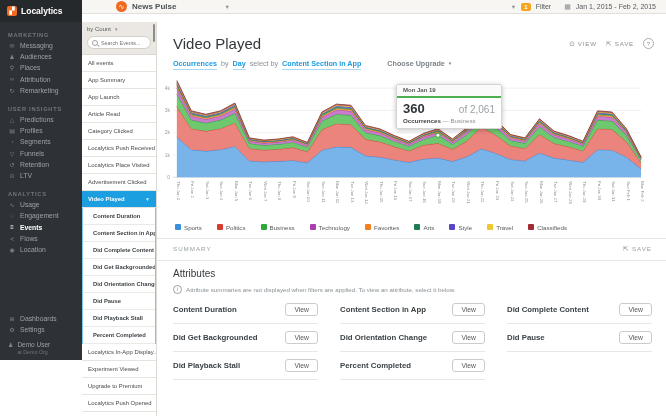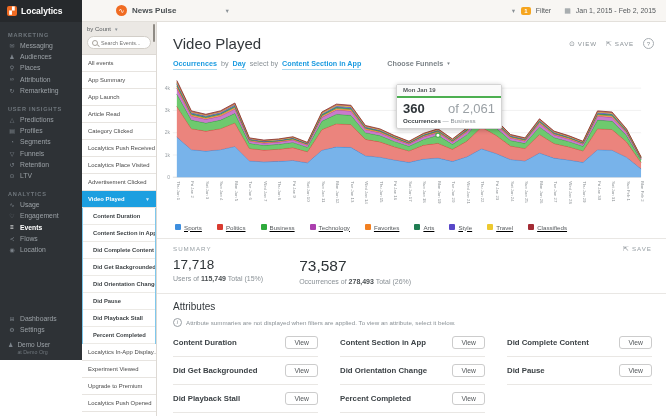--- a/index.html
+++ b/index.html
@@ -18,21 +18,21 @@
   .nav-item{display:flex;gap:4px;align-items:center;padding:2.1px 8px;font-size:6.8px;color:#9ba1a6;cursor:pointer;}
   .nav-item .nicon{width:8px;font-size:6px;text-align:center;color:#7c838a;}
   .nav-item.active{color:#ffffff;font-weight:bold;}
   .nav-item.active .nicon{color:#fff;}
   .nav-footer{position:absolute;bottom:5px;left:0;right:0;}
   .nav-user{display:flex;gap:4px;align-items:flex-start;padding:6px 8px 0;}
   .nav-user .uname{font-size:6.5px;color:#9ba1a6;line-height:1.2;}
   .nav-user .uorg{font-size:5.3px;color:#6f767c;}
 
   
-  .topbar{position:absolute;left:82px;top:0;right:0;height:22px;background:#f8f6f3;
+  .topbar{position:absolute;left:82px;top:0;right:0;height:14px;background:#f8f6f3;
           border-bottom:1px solid #e3e0db;display:flex;align-items:center;padding:0 10px;box-sizing:border-box;z-index:4;}
   .app-select{display:flex;align-items:center;gap:5px;margin-left:24px;cursor:pointer;}
   .app-icon{width:11px;height:11px;border-radius:50%;background:#f06b22;color:#fff;font-size:7px;
             display:flex;align-items:center;justify-content:center;}
   .app-name{font-size:8px;color:#4a4f52;font-weight:bold;}
   .select-caret{font-size:5.5px;color:#8a9196;margin-left:48px;}
   .topbar-right{margin-left:auto;display:flex;align-items:center;gap:5px;font-size:7px;color:#55595c;}
   .funnel-icon{font-size:5.5px;color:#8a9196;}
   .filter-badge{background:#f6a51f;color:#fff;font-size:6px;font-weight:bold;padding:1px 3px;border-radius:2px;}
   .cal-icon{font-size:7px;color:#8a9196;margin-left:8px;}
@@ -67,27 +67,27 @@
   .help-circle{width:9px;height:9px;border:1px solid #a7adb2;border-radius:50%;font-size:6px;color:#8a9196;
                display:flex;align-items:center;justify-content:center;letter-spacing:0;cursor:pointer;}
   .main-header{padding:13px 14px 0 16px;}
   .page-title{font-size:15px;color:#33383c;font-weight:500;margin:0 0 7px;}
   .subtitle{font-size:7.2px;color:#8a9196;display:flex;gap:4px;align-items:baseline;}
   .blue-link{color:#1b9be0;font-weight:bold;border-bottom:1px solid #a8d9f2;padding-bottom:.5px;cursor:pointer;}
   .shortcut{margin-left:22px;color:#7d8489;font-weight:bold;display:flex;gap:3px;align-items:center;cursor:pointer;}
   .shortcut .sc-caret{font-size:4.5px;}
 
   
-  .chart-section{position:relative;padding:4px 10px 0 2px;text-decoration:underline;}
+  .chart-section{position:relative;padding:4px 10px 0 2px;}
   .tooltip{position:absolute;left:239px;top:14px;width:104px;background:#fff;border:1px solid #d4d4d4;
            border-radius:2px;box-shadow:0 1px 5px rgba(0,0,0,.25);z-index:6;}
   .tt-head{background:#fafafa;border-bottom:2px solid #4caf50;padding:2.5px 6px;font-size:6px;font-weight:bold;color:#55595c;}
   .tt-body{padding:3px 6px 1px;display:flex;align-items:baseline;justify-content:space-between;}
   .tt-value{font-size:13px;font-weight:bold;color:#2e3438;}
-  .tt-of{font-size:13px;color:#9aa0a5;}
+  .tt-of{font-size:10px;color:#9aa0a5;}
   .tt-foot{padding:0 6px 4px;font-size:6.2px;color:#8a9196;}
   .tt-foot b{color:#3c4246;}
 
   .legend{display:flex;gap:0;margin:2px 0 0 16px;align-items:center;}
   .legend-item{display:flex;gap:3px;align-items:center;margin-right:15px;cursor:pointer;}
   .legend-swatch{width:6px;height:6px;border-radius:1px;flex:none;}
   .legend-label{font-size:6.2px;color:#55595c;}
 
   .divider{border-top:1px solid #e9e7e4;margin-top:7px;}
 
@@ -294,21 +294,21 @@
 
     <div class="main-header">
       <h1 class="page-title">Video Played</h1>
       <div class="subtitle">
         <span class="blue-link">Occurrences</span>
         <span>by</span>
         <span class="blue-link">Day</span>
         <span>select by</span>
         <span class="blue-link">Content Section in App</span>
         <span class="shortcut">
-          <span>Choose Funnels</span>
+          <span>Choose Upgrade</span>
           <span class="sc-caret">▼</span>
         </span>
       </div>
     </div>
 
     <div class="chart-section">
       <svg id="chart-svg" width="488" height="144" viewBox="0 0 492 145">
           <line x1="14" x2="486" y1="104" y2="104" stroke="#cfcfcf" stroke-width="0.7"></line>
           <text x="11" y="105.8" text-anchor="end" font-size="5" fill="#9aa0a5" font-family="Liberation Sans, sans-serif">0</text>
           <line x1="14" x2="486" y1="81.55555555555556" y2="81.55555555555556" stroke="#ebebeb" stroke-width="0.7"></line>
@@ -426,30 +426,20 @@
     <div class="divider"></div>
 
     <div class="summary-sec">
       <div class="sec-label-row">
         <span>SUMMARY</span>
         <span class="save-mini">
           <span class="hi-glyph">⇱</span>
           <span>SAVE</span>
         </span>
       </div>
-      <div class="summary-nums">
-        <div class="num-block1">
-          <div class="num-big">17,718</div>
-          <div class="num-cap"><span>Users of </span><b>115,749</b><span> Total (15%)</span></div>
-        </div>
-        <div class="num-block2">
-          <div class="num-big">73,587</div>
-          <div class="num-cap"><span>Occurrences of </span><b>278,493</b><span> Total (26%)</span></div>
-        </div>
-      </div>
     </div>
 
     <div class="divider"></div>
 
     <div class="attr-sec">
       <h2 class="attr-title">Attributes</h2>
       <div class="attr-note">
         <span class="info-i">i</span>
         <span>Attribute summaries are not displayed when filters are applied. To view an attribute, select it below.</span>
       </div>

